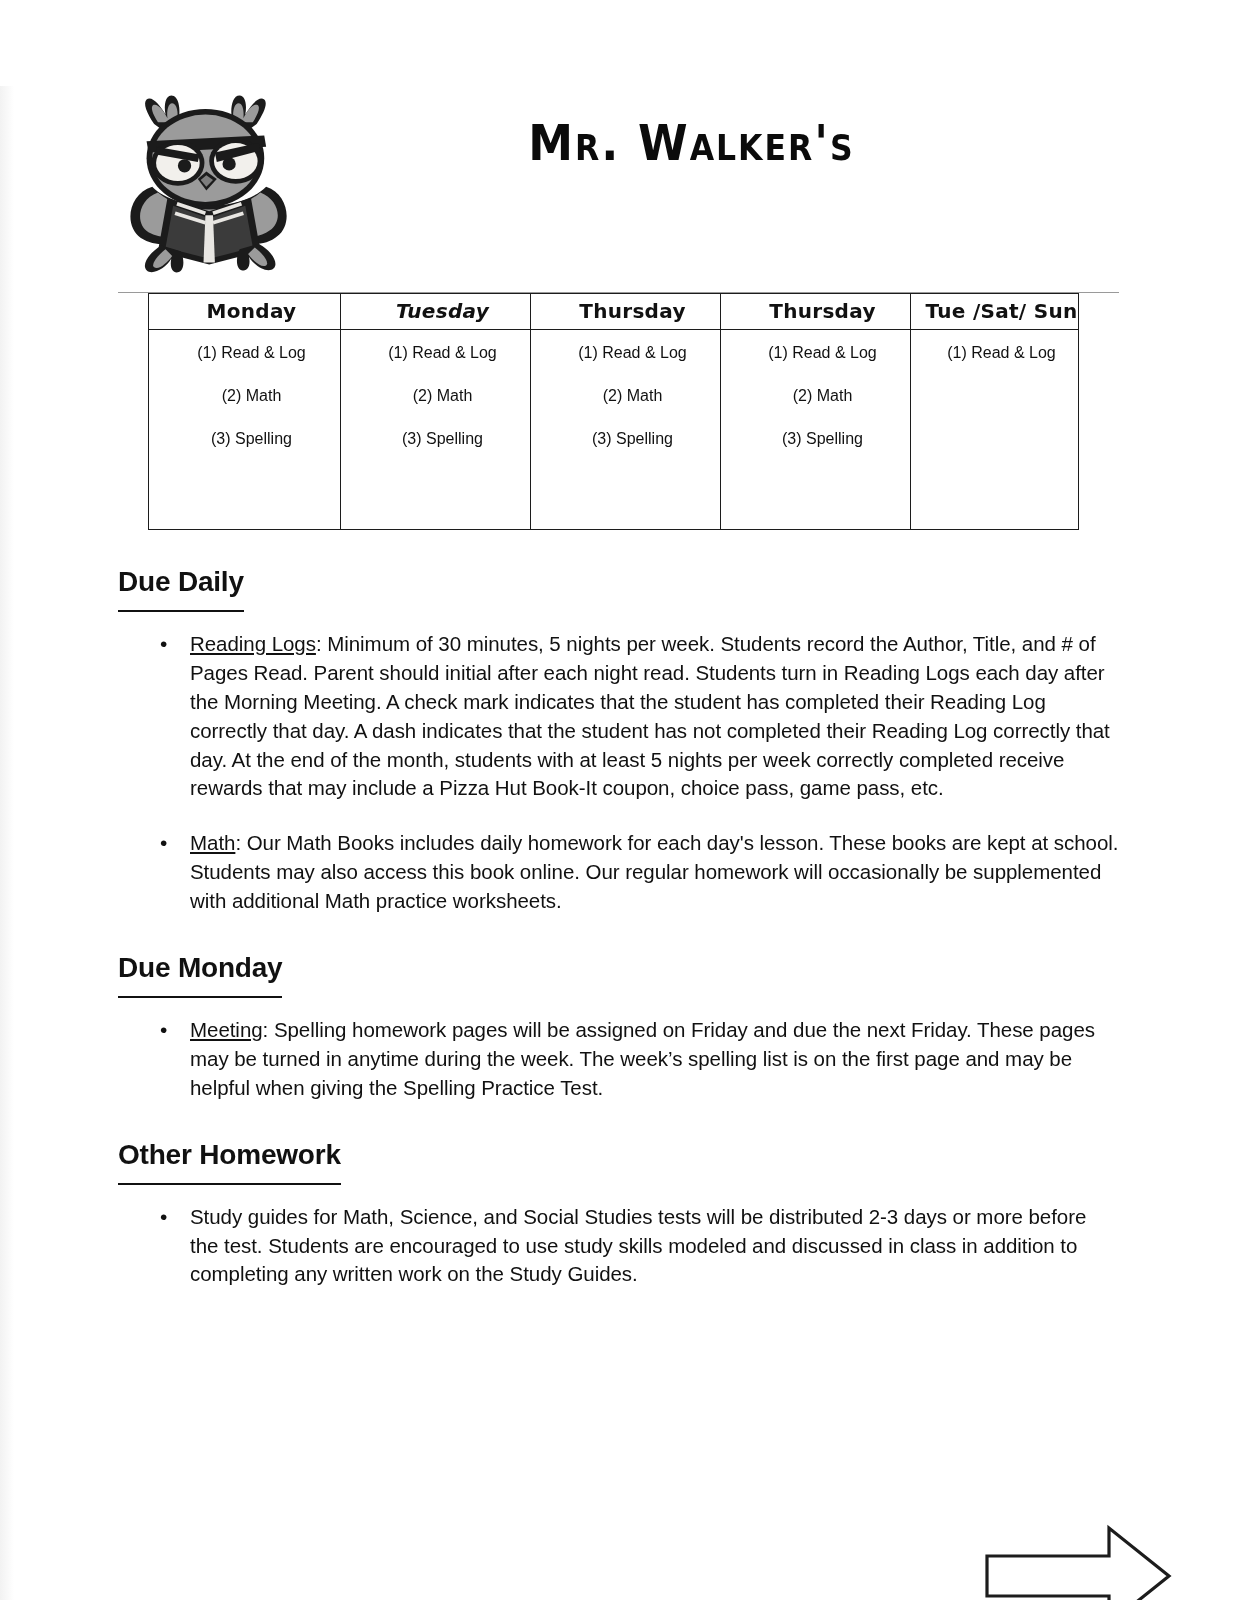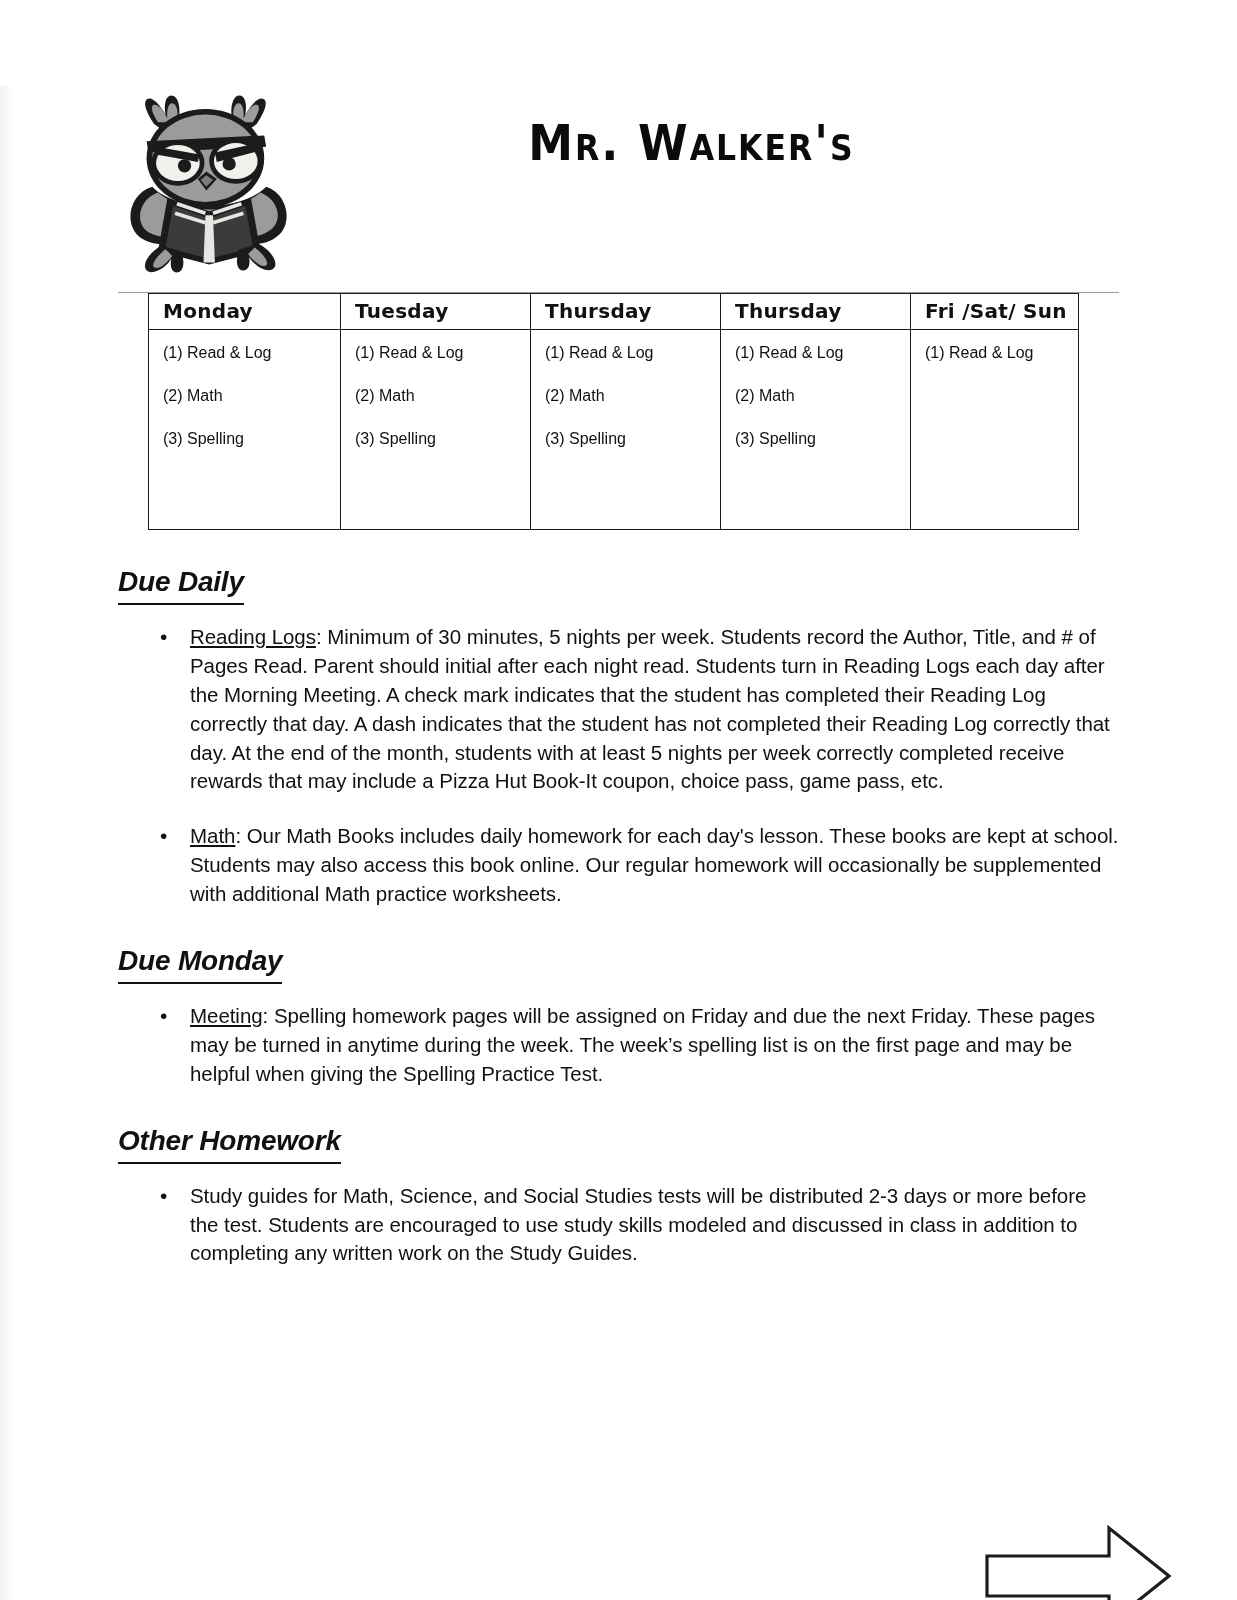--- a/index.html
+++ b/index.html
@@ -74,55 +74,54 @@
   .pacing-table-wrap { margin: 0 0 0 148px; width: 930px; }
   table.pacing {
     border-collapse: collapse;
     width: 930px;
     table-layout: fixed;
   }
   table.pacing th, table.pacing td {
     border: 1.3px solid #1c1c1c;
     vertical-align: top;
     padding: 8px 0 8px 14px;
-    text-align: left;
+    text-align: center;
   }
   table.pacing th {
     font-family: "DejaVu Sans", sans-serif;
     font-weight: bold;
     font-size: 20px;
     letter-spacing: 0.3px;
     padding-top: 5px;
     padding-bottom: 5px;
     height: 36px;
   }
   table.pacing td {
     font-size: 16px;
     font-weight: normal;
     height: 200px;
   }
   .cell-line { margin: 0 0 25px 0; white-space: nowrap; }
   .cell-line:first-child { margin-top: 6px; }
   .col-w1 { width: 192px; }
-  .col-w2 { width: 190px; }
+  .col-w2 { width: 190px; font-style: italic; }
   .col-w3 { width: 190px; }
   .col-w4 { width: 190px; }
   .col-w5 { width: 168px; }
 
   
   .section { margin: 0 118px 0 118px; }
   h2.sec-head {
     font-size: 28px;
     font-weight: bold;
     margin: 36px 0 18px 0;
     display: inline-block;
     border-bottom: 2.6px solid #111;
-    padding-bottom: 5px;
+    padding-bottom: 12px;
     letter-spacing: -0.2px;
-    font-style: italic;
   }
 
   ul.bullets {
     list-style: none;
     margin: 0;
     padding: 0;
   }
   ul.bullets > li {
     position: relative;
     padding-left: 72px;
@@ -226,21 +225,21 @@
 
 
   <div class="pacing-table-wrap">
     <table class="pacing">
       <thead>
         <tr>
           <th class="col-w1">Monday</th>
           <th class="col-w2">Tuesday</th>
           <th class="col-w3">Thursday</th>
           <th class="col-w4">Thursday</th>
-          <th class="col-w5">Fri /Sat/ Sun</th>
+          <th class="col-w5">Tue /Sat/ Sun</th>
         </tr>
       </thead>
       <tbody>
         <tr>
           <td>
             <div class="cell-line">(1)  Read &amp; Log</div>
             <div class="cell-line">(2)  Math</div>
             <div class="cell-line">(3)  Spelling</div>
           </td>
           <td>

